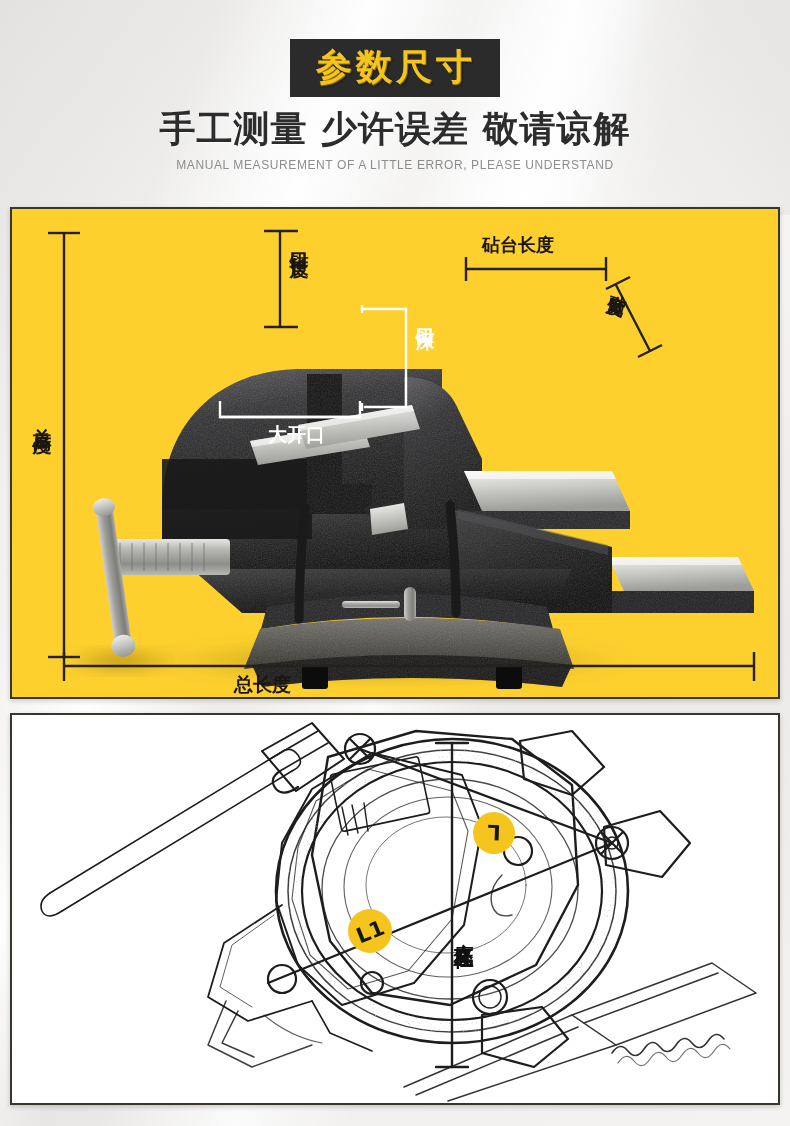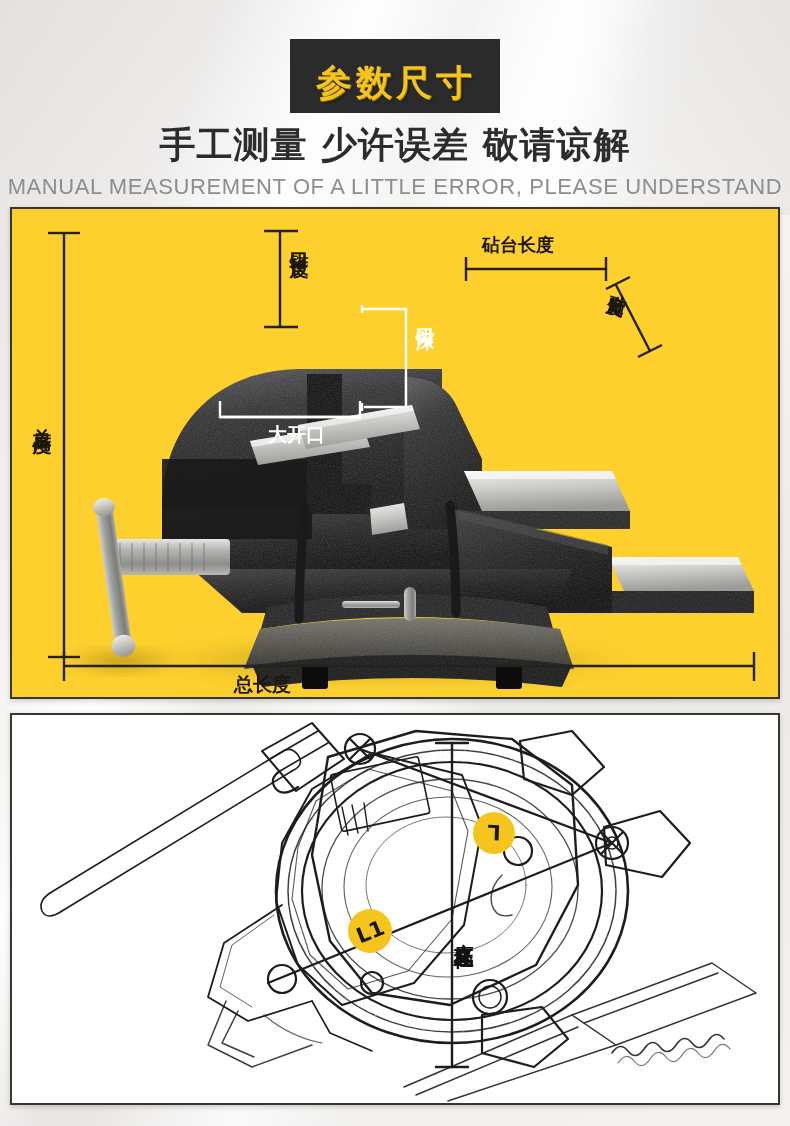--- a/index.html
+++ b/index.html
@@ -30,39 +30,39 @@
   .header{position:absolute;left:0;right:0;top:0;height:200px;text-align:center;}
 
   .badge{
     display:inline-block;
     background:#2b2b2b;
     color:#f5c51e;
     font-size:36px;
     font-weight:bold;
     letter-spacing:4px;
     line-height:1;
-    padding:26px 24px 12px 26px;
+    padding:10px 24px 12px 26px;
     margin-top:39px;
     text-shadow:1px 1px 0 #8a6d05, 2px 2px 2px rgba(0,0,0,.45);
     font-family:"DejaVu Sans","Liberation Sans",sans-serif;
   }
 
   .title{
     margin-top:12px;
     font-size:36px;
     font-weight:bold;
     color:#2c2c2c;
     letter-spacing:1px;
     line-height:1.1;
     text-shadow:0 1px 0 rgba(255,255,255,.8);
     font-family:"DejaVu Sans","Liberation Sans",sans-serif;
   }
   .subtitle{
     margin-top:9px;
-    font-size:22px;
+    font-size:12px;
     color:#8d8d8d;
     letter-spacing:.6px;
     font-family:"Liberation Sans",sans-serif;
   }
 
   
   .panel{
     position:absolute;
     border:2px solid #3b362c;
     box-sizing:border-box;

